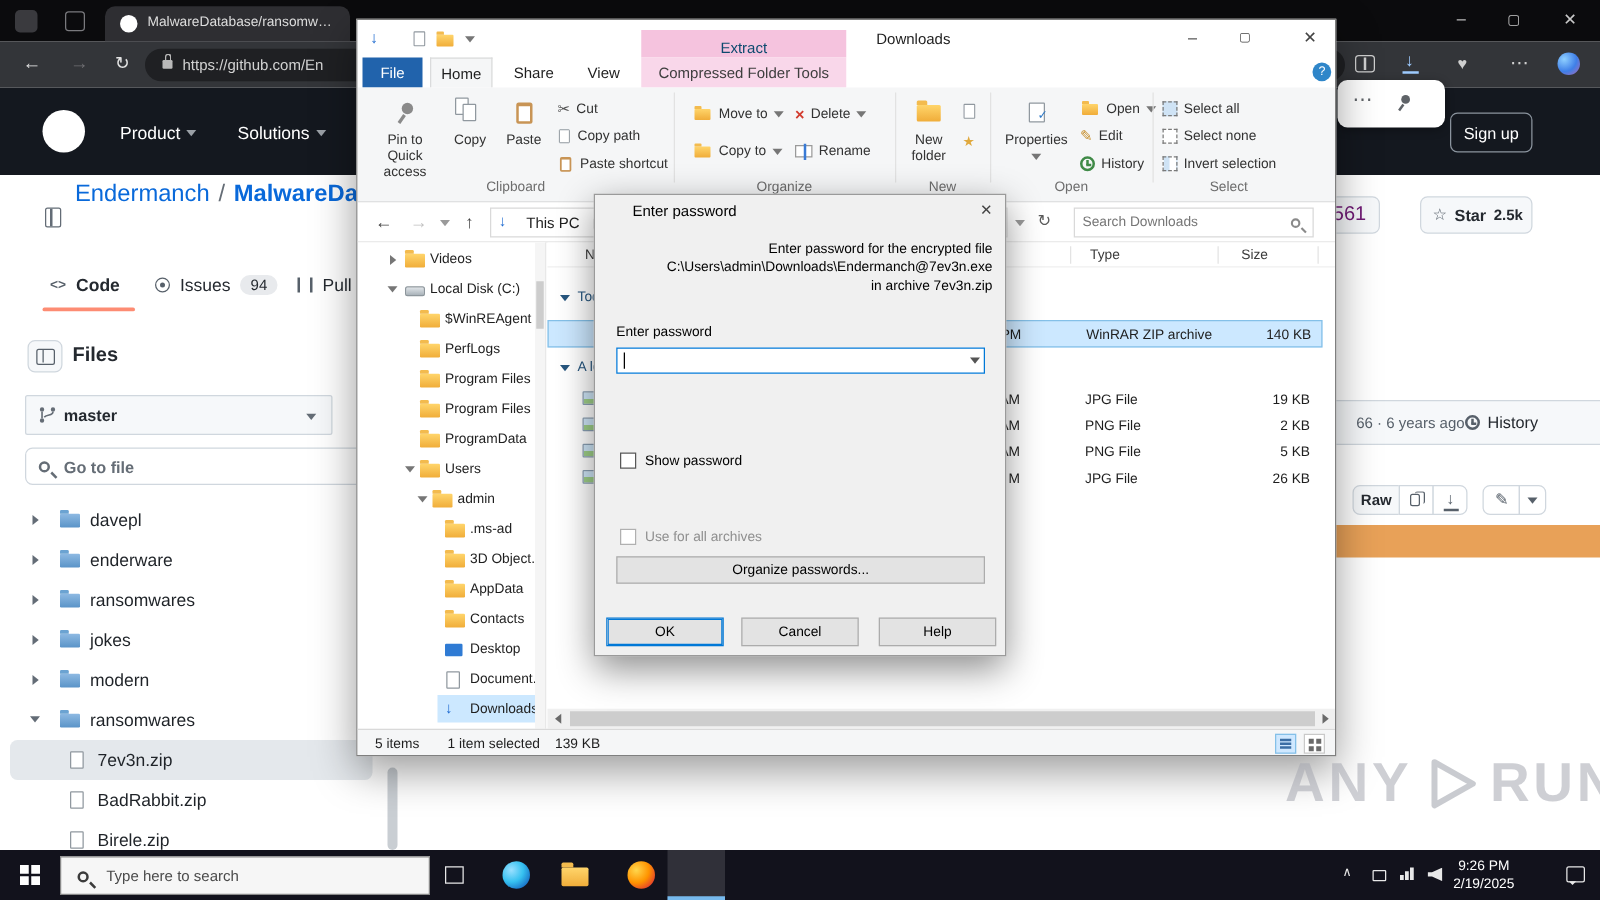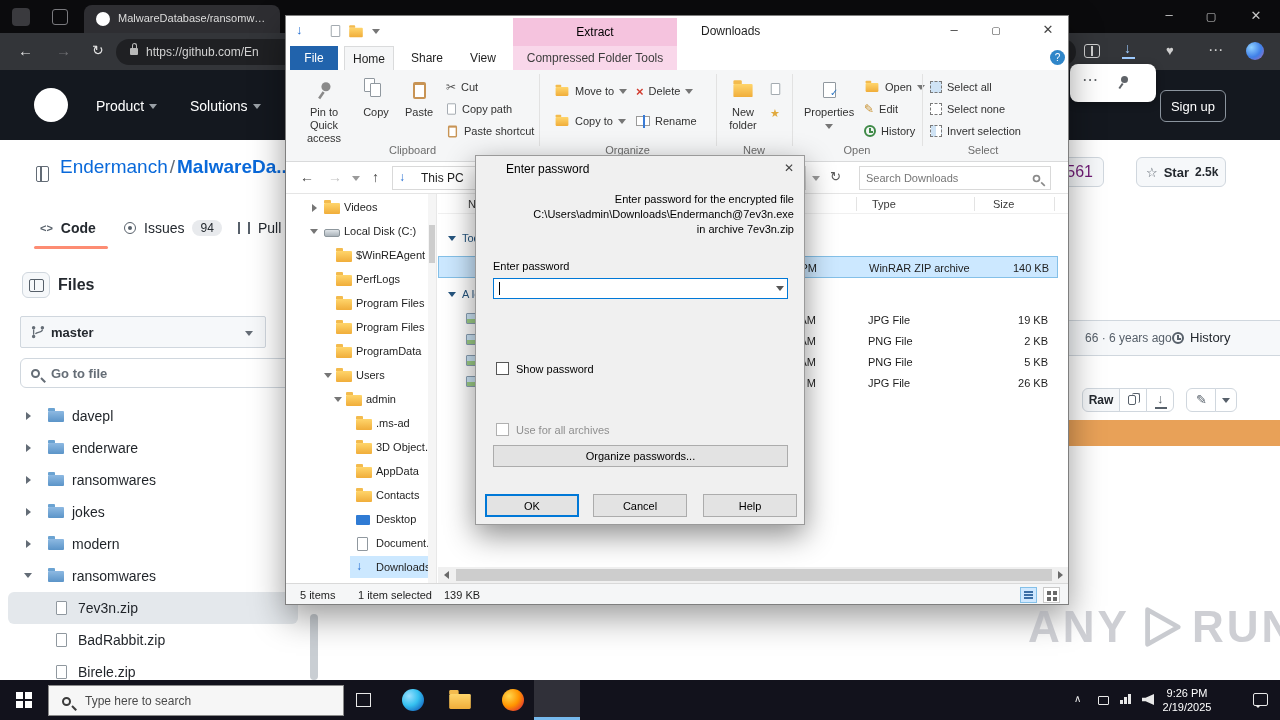--- a/index.html
+++ b/index.html
@@ -103,21 +103,21 @@
 
   <div class="a" style="left:1070px;top:64px;width:86px;height:38px;background:#fff;border-radius:8px;box-shadow:0 2px 8px rgba(0,0,0,.3);z-index:2">
     <span class="a" style="left:12px;top:6px;font-size:16px;color:#5f6368">⋯</span>
     <span class="a pinico" style="left:46px;top:11px;--c:#5f6368"></span>
   </div>
 
   <div class="a" style="left:0;top:140px;width:1280px;height:540px;background:#fff;z-index:1">
 
     <div class="a" style="left:36px;top:26px;width:13px;height:16px;border:1.5px solid #636c76;border-radius:2px"></div>
     <div class="a" style="left:40px;top:27px;width:1.5px;height:14px;background:#636c76"></div>
-    <div class="a flex" style="left:60px;top:16px;gap:2px;font-size:19px">
+    <div class="a flex" style="left:60px;top:5px;gap:7px;font-size:19px">
       <span style="color:#0969da">Endermanch</span>
       <span style="color:#656d76">/</span>
       <span style="color:#0969da;font-weight:bold">MalwareDa...</span>
     </div>
 
     <div class="a flex" style="left:40px;top:80px;gap:8px">
       <span style="font-size:11px;font-weight:bold;color:#57606a">&lt;&gt;</span>
       <span style="font-size:14px;font-weight:bold;color:#24292f">Code</span>
     </div>
     <div class="a" style="left:34px;top:106px;width:74px;height:3px;background:#fd8c73;border-radius:2px"></div>
@@ -229,21 +229,21 @@
     <div class="a" style="left:1060px;top:280px;width:220px;height:26px;background:#e8a158"></div>
   </div>
 
   <div class="a" style="left:285px;top:15px;width:784px;height:590px;background:#fff;border:1px solid #7f7f7f;box-shadow:0 12px 32px rgba(0,0,0,.4);z-index:10;overflow:hidden">
 
     <div class="a" style="left:0;top:0;width:784px;height:30px;background:#fff">
       <span class="a" style="left:10px;top:6px;font-size:13px;font-weight:bold;color:#1f6bd0">↓</span>
       <span class="a doc" style="left:44px;top:8px;transform:scale(.85)"></span>
       <span class="a fold" style="left:62px;top:11px;transform:scale(.85)"></span>
       <span class="a tr-d" style="left:86px;top:13px"></span>
-      <div class="a flex" style="left:227px;top:2px;width:164px;height:28px;background:#f5c3de;color:#000000;font-size:12px;justify-content:center">Extract</div>
+      <div class="a flex" style="left:227px;top:8px;width:164px;height:28px;background:#f5c3de;color:#0c4a6e;font-size:12px;justify-content:center">Extract</div>
       <span class="a" style="left:415px;top:8px;font-size:12px;color:#1e1e1e">Downloads</span>
       <div class="a" style="left:652px;top:0;width:32px;height:30px;text-align:center;line-height:27px;color:#444;font-size:13px">–</div>
       <div class="a" style="left:694px;top:0;width:32px;height:30px;text-align:center;line-height:29px;color:#444;font-size:10px">▢</div>
       <div class="a" style="left:740px;top:0;width:44px;height:30px;text-align:center;line-height:28px;color:#444;font-size:13px">✕</div>
     </div>
 
     <div class="a" style="left:0;top:30px;width:784px;height:24px;background:#fff">
       <div class="a flex" style="left:4px;top:0;width:48px;height:24px;background:#2163ac;color:#fff;font-size:12px;justify-content:center">File</div>
       <div class="a flex" style="left:58px;top:0;width:50px;height:24px;background:#f5f6f7;border:1px solid #dadbdc;border-bottom:none;color:#1e1e1e;font-size:12px;justify-content:center">Home</div>
       <div class="a flex" style="left:116px;top:0;width:50px;height:24px;color:#1e1e1e;font-size:12px;justify-content:center">Share</div>

